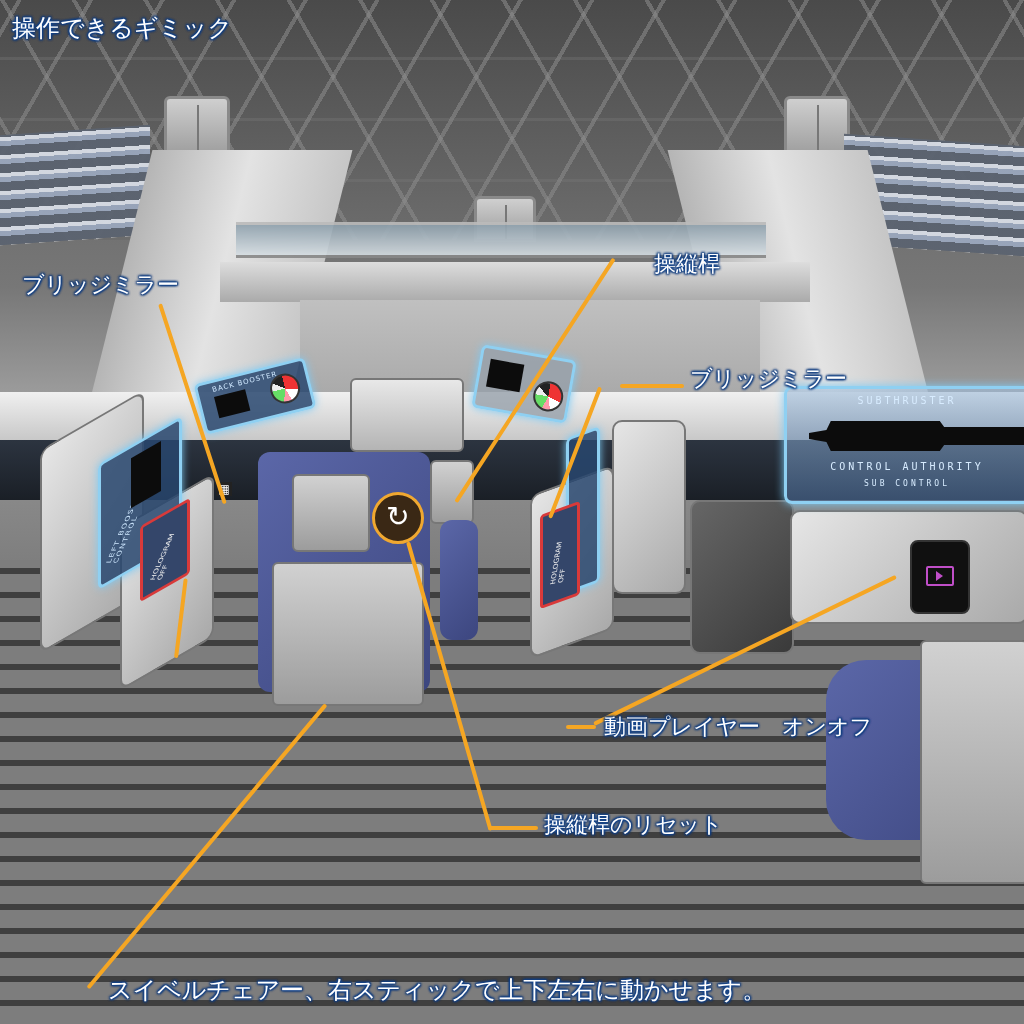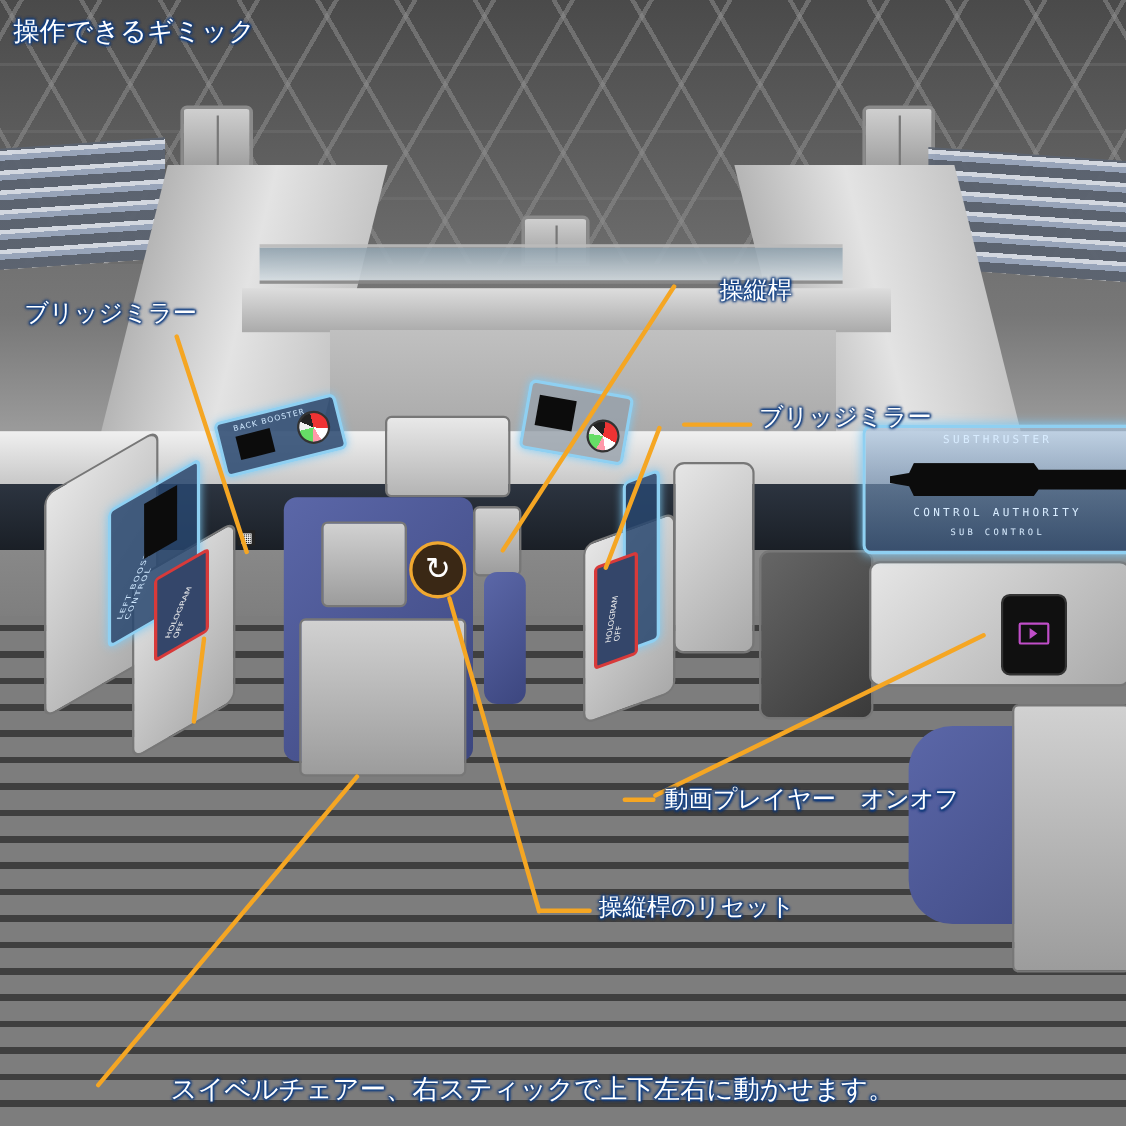--- a/index.html
+++ b/index.html
@@ -156,14 +156,14 @@
   <div class="line" style="left:408px;top:540px;width:300px;transform:rotate(74deg);"></div>
   <div class="line" style="left:488px;top:826px;width:50px;"></div>
   <div class="line" style="left:88px;top:986px;width:370px;transform:rotate(-50deg);"></div>
 
   <div class="label" style="left:22px;top:270px;">ブリッジミラー</div>
   <div id="title" class="label">操作できるギミック</div>
   <div class="label" style="left:654px;top:234px;margin-top:15px;">操縦桿</div>
   <div class="label" style="left:690px;top:364px;">ブリッジミラー</div>
   <div class="label" style="left:604px;top:712px;">動画プレイヤー　オンオフ</div>
   <div class="label" style="left:544px;top:810px;">操縦桿のリセット</div>
-  <div class="label" style="left:108px;top:974px;font-size:24px;margin-left:47px;">スイベルチェアー、右スティックで上下左右に動かせます。</div>
+  <div class="label" style="left:108px;top:974px;font-size:24px;">スイベルチェアー、右スティックで上下左右に動かせます。</div>
 </div>
 
 </body></html>

